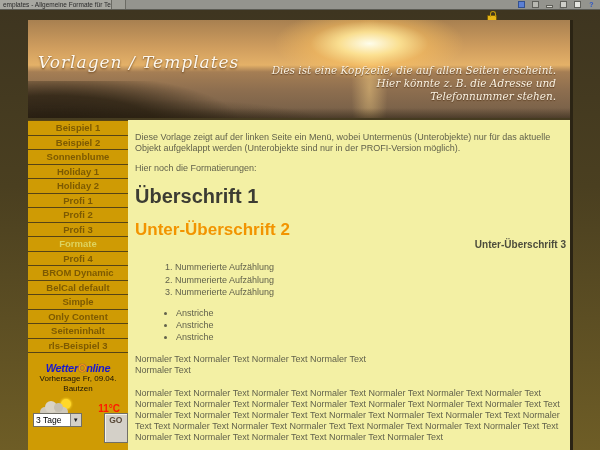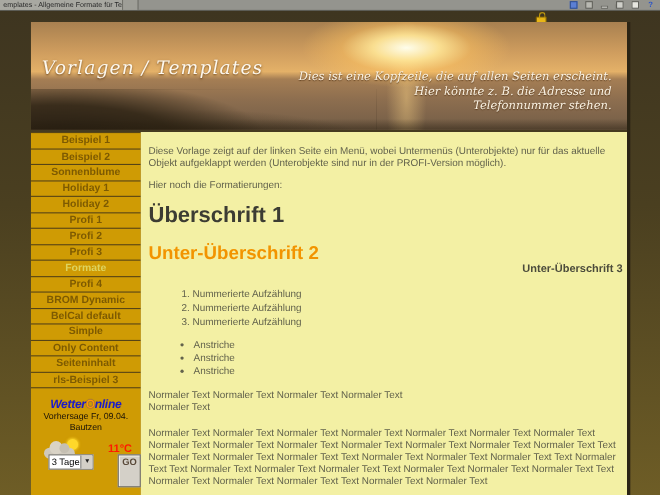--- a/index.html
+++ b/index.html
@@ -60,21 +60,21 @@
   .w-logo { font-size: 11px; font-weight: bold; font-style: italic; color: #1a1acc; letter-spacing: -0.3px; }
   .w-logo .o { color: #ff9900; text-shadow: 0 0 1px #1a1acc; font-style: normal; }
   .w-line { font-size: 8px; line-height: 10px; color: #1a1208; font-weight: normal; }
   .w-row { position: relative; height: 26px; margin-top: 3px; }
   .w-icon { position: absolute; left: 12px; top: 2px; width: 34px; height: 20px; }
   .w-sun { position: absolute; right: 3px; top: 0; width: 10px; height: 10px; border-radius: 50%; background: #ffd82a; box-shadow: 0 0 2px 1px rgba(255,216,42,0.7); }
   .w-cloud { position: absolute; left: 0; bottom: 2px; width: 28px; height: 10px; background: #cfc9bc; border-radius: 6px; }
   .w-cloud::before { content: ''; position: absolute; left: 5px; top: -6px; width: 12px; height: 12px; background: #d9d3c6; border-radius: 50%; }
   .w-cloud::after { content: ''; position: absolute; left: 14px; top: -4px; width: 9px; height: 9px; background: #c5bfb2; border-radius: 50%; }
   .w-temp { position: absolute; right: 8px; top: 6px; font-size: 10px; font-weight: bold; color: #ff1a00; }
-  .w-controls { position: absolute; left: 16px; right: 0; bottom: 7px; display: flex; justify-content: space-between; gap: 22px; }
+  .w-controls { position: absolute; left: 5px; right: 0; bottom: 7px; display: flex; justify-content: space-between; gap: 22px; }
   .w-select { width: 52px; height: 14px; background: #ffffff; border: 1px solid #716f66; display: flex; align-items: center; font-size: 8.5px; color: #000; padding-left: 2px; cursor: pointer; }
   .w-select .arrow { margin-left: auto; width: 11px; height: 12px; background: #d4d0c8; border-left: 1px solid #888; font-size: 6px; line-height: 12px; color: #222; text-align: center; }
   .w-go { width: 26px; height: 30px; background: #d4d0c8; border: 1px solid #716f66; box-shadow: inset 1px 1px 0 #f4f2ec; font-size: 8.5px; font-weight: bold; color: #5a4a3a; line-height: 12px; text-align: center; cursor: pointer; }
 
   
   .content { flex: 1; background: #f3f0a4; padding: 12px 4px 0 7px; color: #62624c; font-size: 9px; line-height: 11px; overflow: hidden; }
   .intro { max-width: 432px; }
   .formats-line { margin-top: 9px; }
   .h1 { margin-top: 11px; font-size: 20px; line-height: 22px; font-weight: bold; color: #3c3c33; }
   .h2 { margin-top: 15px; font-size: 17px; line-height: 16px; font-weight: bold; color: #f29400; }

